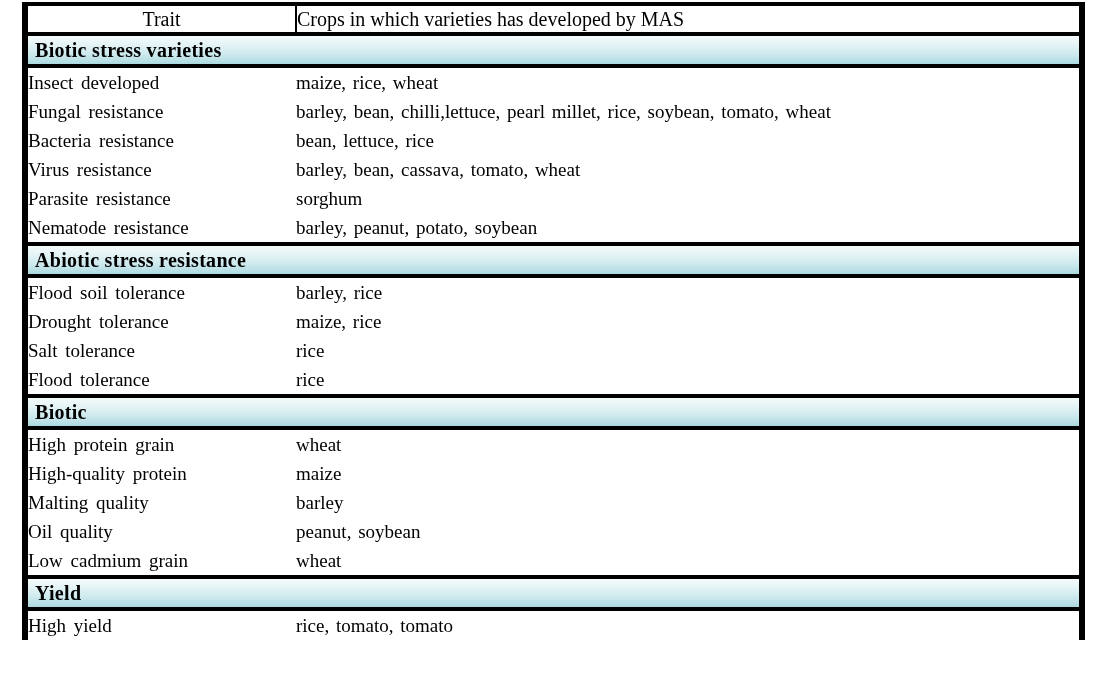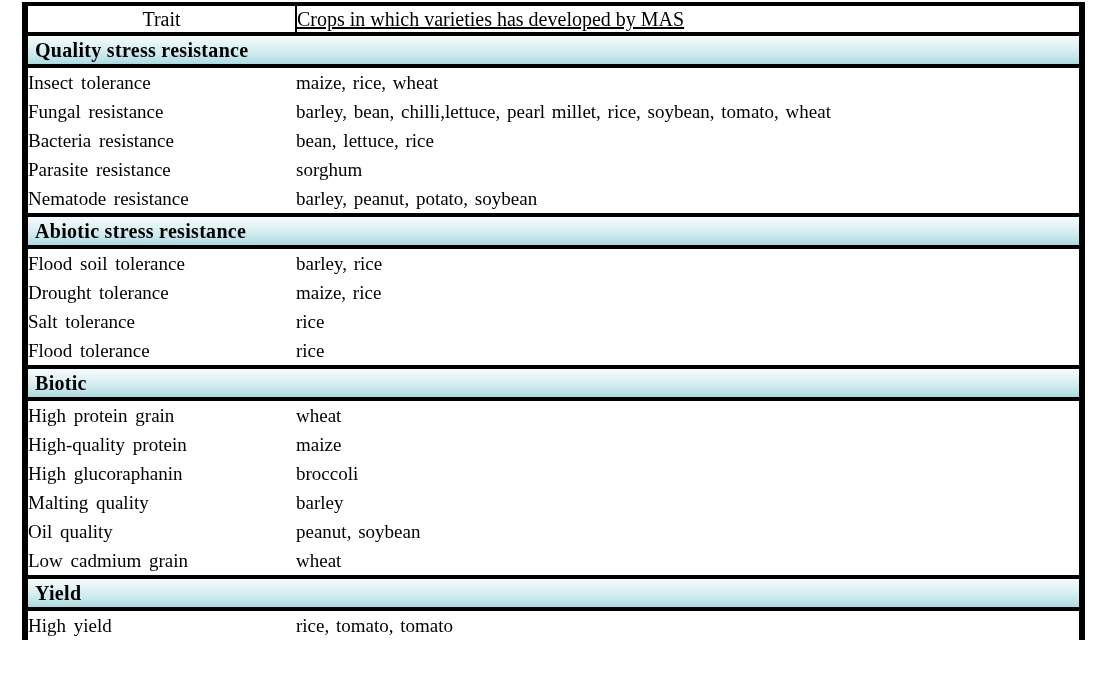--- a/index.html
+++ b/index.html
@@ -49,21 +49,20 @@
     border-bottom: 4px solid #000000;
   }
   td.header-trait {
     text-align: center;
     border-right: 2px solid #000000;
     padding-right: 2px;
   }
   td.header-crops {
     text-align: left;
     padding-left: 9px;
-    text-decoration: underline;
   }
 
   
   tr.section-row td {
     height: 28px;
     padding: 0 0 0 7px;
     font-size: 20px;
     font-weight: bold;
     line-height: 28px;
     letter-spacing: 0.3px;
@@ -109,33 +108,37 @@
     <colgroup>
       <col class="col-trait">
       <col class="col-crops">
     </colgroup>
     <tbody id="table-body">
         <tr class="header-row">
           <td class="header-trait">Trait</td>
           <td class="header-crops">Crops in which varieties has developed by MAS</td>
         </tr>
         <tr class="section-row first-section">
-          <td colspan="2">Quality stress resistance</td>
+          <td colspan="2">Biotic stress varieties</td>
         </tr>
         <tr class="data-row">
-          <td class="cell-trait"><span class="trait-text">Insect tolerance</span></td>
+          <td class="cell-trait"><span class="trait-text">Insect developed</span></td>
           <td class="cell-crops"><span class="crops-text">maize, rice, wheat</span></td>
         </tr>
         <tr class="data-row">
           <td class="cell-trait"><span class="trait-text">Fungal resistance</span></td>
           <td class="cell-crops"><span class="crops-text">barley, bean, chilli,lettuce, pearl millet, rice, soybean, tomato, wheat</span></td>
         </tr>
         <tr class="data-row">
           <td class="cell-trait"><span class="trait-text">Bacteria resistance</span></td>
           <td class="cell-crops"><span class="crops-text">bean, lettuce, rice</span></td>
+        </tr>
+        <tr class="data-row">
+          <td class="cell-trait"><span class="trait-text">Virus resistance</span></td>
+          <td class="cell-crops"><span class="crops-text">barley, bean, cassava, tomato, wheat</span></td>
         </tr>
         <tr class="data-row">
           <td class="cell-trait"><span class="trait-text">Parasite resistance</span></td>
           <td class="cell-crops"><span class="crops-text">sorghum</span></td>
         </tr>
         <tr class="data-row">
           <td class="cell-trait"><span class="trait-text">Nematode resistance</span></td>
           <td class="cell-crops"><span class="crops-text">barley, peanut, potato, soybean</span></td>
         </tr>
         <tr class="section-row">
@@ -162,24 +165,20 @@
         </tr>
         <tr class="data-row">
           <td class="cell-trait"><span class="trait-text">High protein grain</span></td>
           <td class="cell-crops"><span class="crops-text">wheat</span></td>
         </tr>
         <tr class="data-row">
           <td class="cell-trait"><span class="trait-text">High-quality protein</span></td>
           <td class="cell-crops"><span class="crops-text">maize</span></td>
         </tr>
         <tr class="data-row">
-          <td class="cell-trait"><span class="trait-text">High glucoraphanin</span></td>
-          <td class="cell-crops"><span class="crops-text">broccoli</span></td>
-        </tr>
-        <tr class="data-row">
           <td class="cell-trait"><span class="trait-text">Malting quality</span></td>
           <td class="cell-crops"><span class="crops-text">barley</span></td>
         </tr>
         <tr class="data-row">
           <td class="cell-trait"><span class="trait-text">Oil quality</span></td>
           <td class="cell-crops"><span class="crops-text">peanut, soybean</span></td>
         </tr>
         <tr class="data-row">
           <td class="cell-trait"><span class="trait-text">Low cadmium grain</span></td>
           <td class="cell-crops"><span class="crops-text">wheat</span></td>

